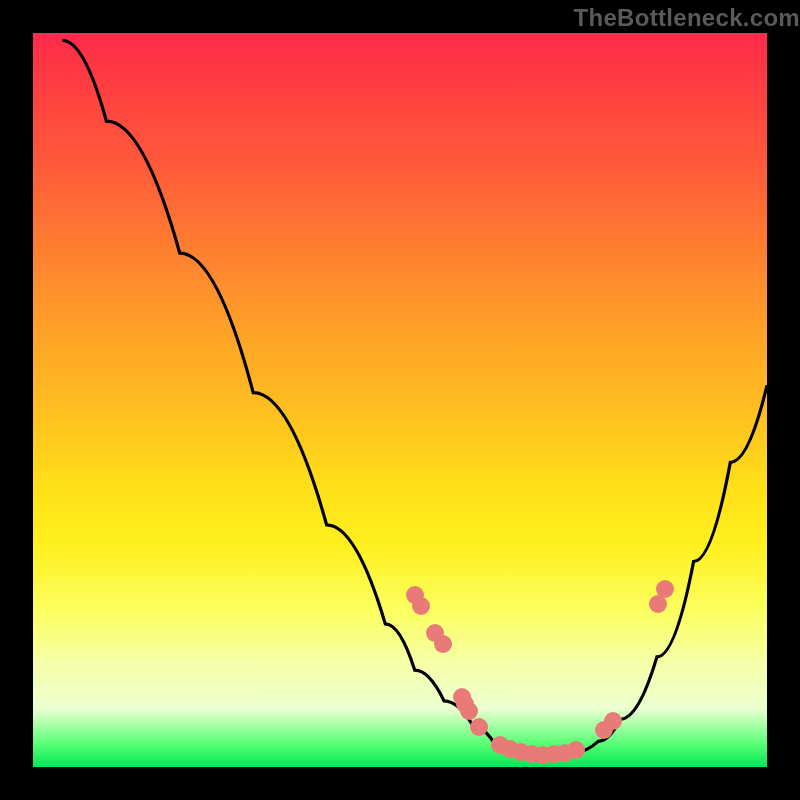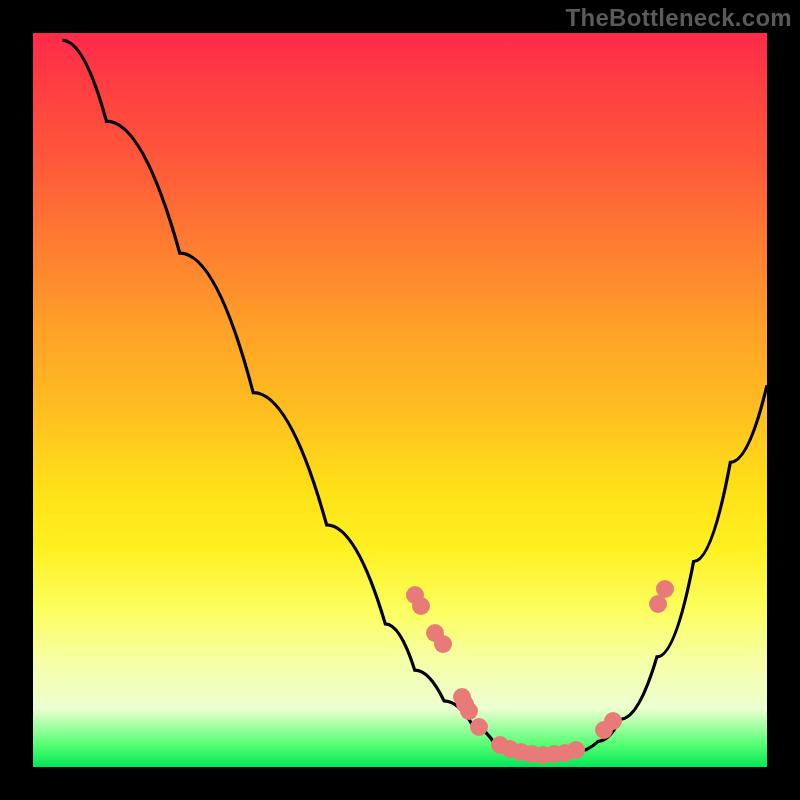--- a/index.html
+++ b/index.html
@@ -13,21 +13,21 @@
   }
   .frame {
     position: relative;
     width: 800px;
     height: 800px;
     background: #000;
   }
   .watermark {
     position: absolute;
     top: 4px;
-    right: 8px;
+    right: 0;
     color: #5a5a5a;
     font-size: 24px;
     font-weight: 600;
     letter-spacing: 0.3px;
     z-index: 10;
   }
   .plot-area {
     position: absolute;
     left: 33px;
     top: 33px;

